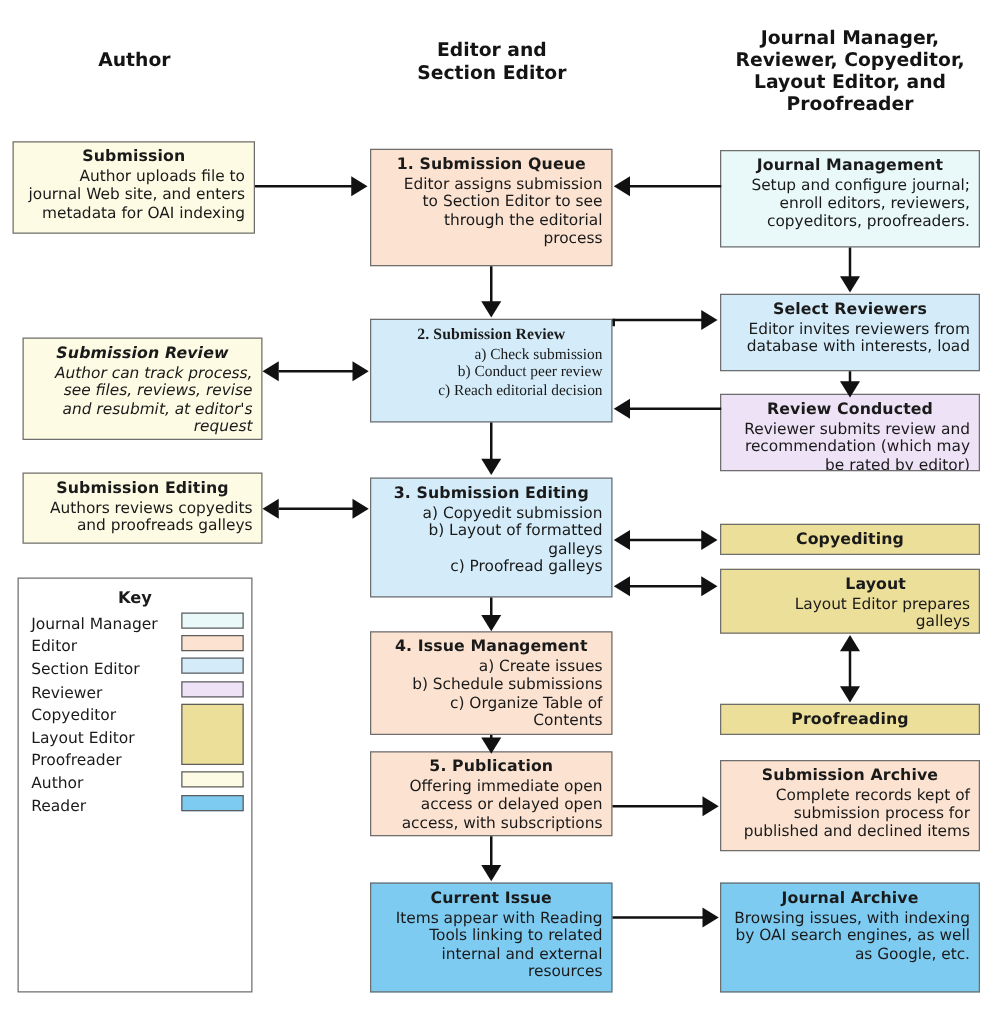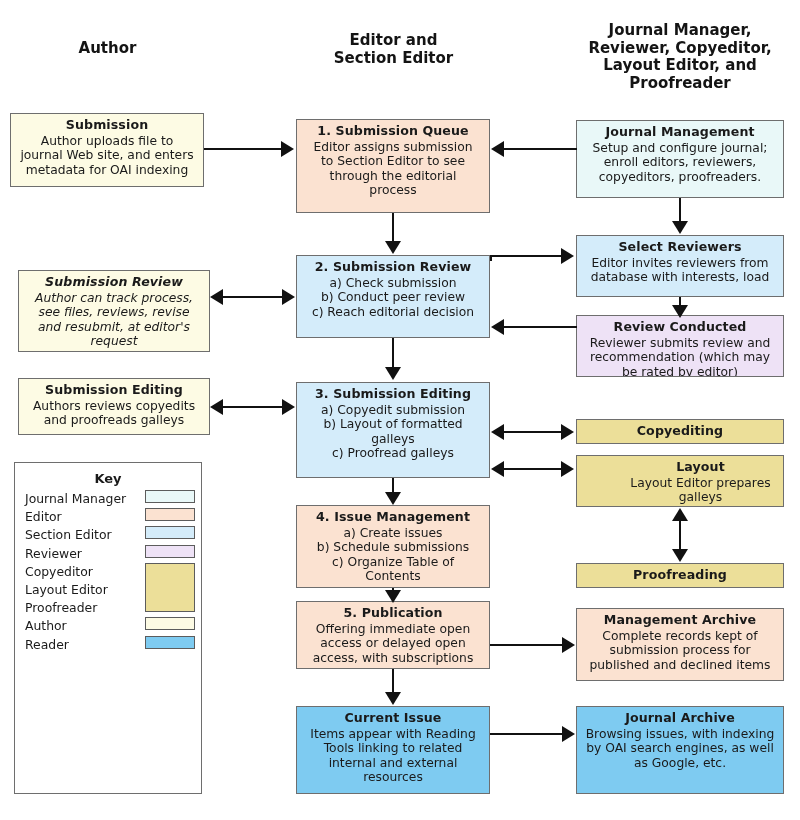--- a/index.html
+++ b/index.html
@@ -22,21 +22,21 @@
     border:1.5px solid #6e6e6e;
     padding:4px 7px 5px 7px;
     font-size:12.3px;line-height:1.18;
     color:#1a1a1a;
     overflow:hidden;
   }
   .node .t{
     display:block;text-align:center;font-weight:bold;
     font-size:12.6px;margin-bottom:1px;letter-spacing:.1px;
   }
-  .node .b{display:block;text-align:center;white-space:pre-line;}
+  .node .b{display:block;text-align:right;white-space:pre-line;}
   .node.title-only{display:flex;align-items:center;justify-content:center;padding:0;}
   .node.title-only .t{margin:0;}
 
   
   .c-jm{background:#e9f8f8;}
   .c-ed{background:#fbe2d1;}
   .c-se{background:#d4ecfa;}
   .c-rv{background:#eee2f6;}
   .c-cp{background:#ecdf99;}
   .c-au{background:#fdfbe4;}
@@ -120,21 +120,21 @@
   <div class="sw c-rd" style="left:145px;top:636px;width:50px;height:13px;"></div>
 
   <div class="node c-ed" style="left:296px;top:119px;width:194px;height:94px;">
     <span class="t">1. Submission Queue</span>
     <span class="b">Editor assigns submission
 to Section Editor to see
 through the editorial
 process</span>
   </div>
 
-  <div class="node c-se" style="left:296px;top:255px;width:194px;height:83px;">
+  <div class="node c-se" style="left:296px;top:255px;width:194px;height:83px;font-family:Liberation Serif, serif;">
     <span class="t">2. Submission Review</span>
     <span class="b">a) Check submission
 b) Conduct peer review
 c) Reach editorial decision</span>
   </div>
 
   <div class="node c-se" style="left:296px;top:382px;width:194px;height:96px;">
     <span class="t">3. Submission Editing</span>
     <span class="b">a) Copyedit submission
 b) Layout of formatted
@@ -193,21 +193,21 @@
     <span class="t">Layout</span>
     <span class="b">Layout Editor prepares galleys
 in HTML,PDF, PS, etc.</span>
   </div>
 
   <div class="node c-cp title-only" style="left:576px;top:563px;width:208px;height:25px;">
     <span class="t">Proofreading</span>
   </div>
 
   <div class="node c-ed" style="left:576px;top:608px;width:208px;height:73px;">
-    <span class="t">Management Archive</span>
+    <span class="t">Submission Archive</span>
     <span class="b">Complete records kept of
 submission process for
 published and declined items</span>
   </div>
 
   <div class="node c-rd" style="left:576px;top:706px;width:208px;height:88px;">
     <span class="t">Journal Archive</span>
     <span class="b">Browsing issues, with indexing
 by OAI search engines, as well
 as Google, etc.</span>

